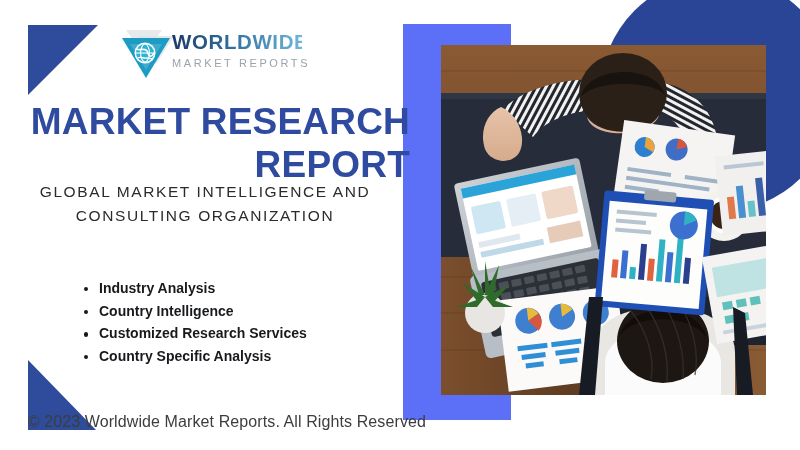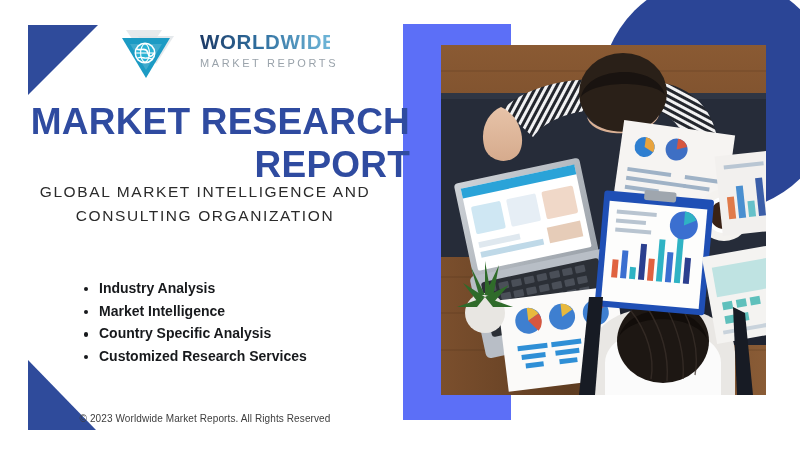--- a/index.html
+++ b/index.html
@@ -86,21 +86,21 @@
   }
   .logo-mark {
     position: absolute;
     left: 0;
     top: 2px;
     width: 62px;
     height: 56px;
   }
   .logo-text {
     position: absolute;
-    left: 84px;
+    left: 56px;
     top: 8px;
     width: 130px;
   }
   .logo-word {
     font-size: 20.5px;
     font-weight: bold;
     letter-spacing: 0.6px;
     line-height: 1;
     background: linear-gradient(90deg, #1d3a66 0%, #2f6e9e 45%, #6fb6d8 100%);
     -webkit-background-clip: text;
@@ -168,25 +168,25 @@
     top: 10px;
     width: 4.4px;
     height: 4.4px;
     border-radius: 50%;
     background: #17191c;
   }
 
   
   .footer {
     position: absolute;
-    left: 0;
+    left: 16px;
     top: 413px;
     width: 410px;
-    text-align: center;
-    font-size: 10px;
+    text-align: right;
+    font-size: 16px;
     color: #3d3d3d;
     letter-spacing: 0.1px;
   }
 </style>
 </head>
 <body>
 
 <div id="banner">
 
   <div class="navy-blob"></div>
@@ -428,21 +428,21 @@
         <div class="logo-sub">MARKET REPORTS</div>
       </div>
     </div>
 
     <div class="headline">MARKET RESEARCH REPORT</div>
 
     <div class="subhead">GLOBAL MARKET INTELLIGENCE AND CONSULTING ORGANIZATION</div>
 
     <ul class="bullets">
       <li>Industry Analysis</li>
-      <li>Market Intelligence</li>
+      <li>Country Intelligence</li>
+      <li>Customized Research Services</li>
       <li>Country Specific Analysis</li>
-      <li>Customized Research Services</li>
     </ul>
 
     <div class="footer">© 2023 Worldwide Market Reports. All Rights Reserved</div>
 
   </div>
 </div>
 
 </body></html>

